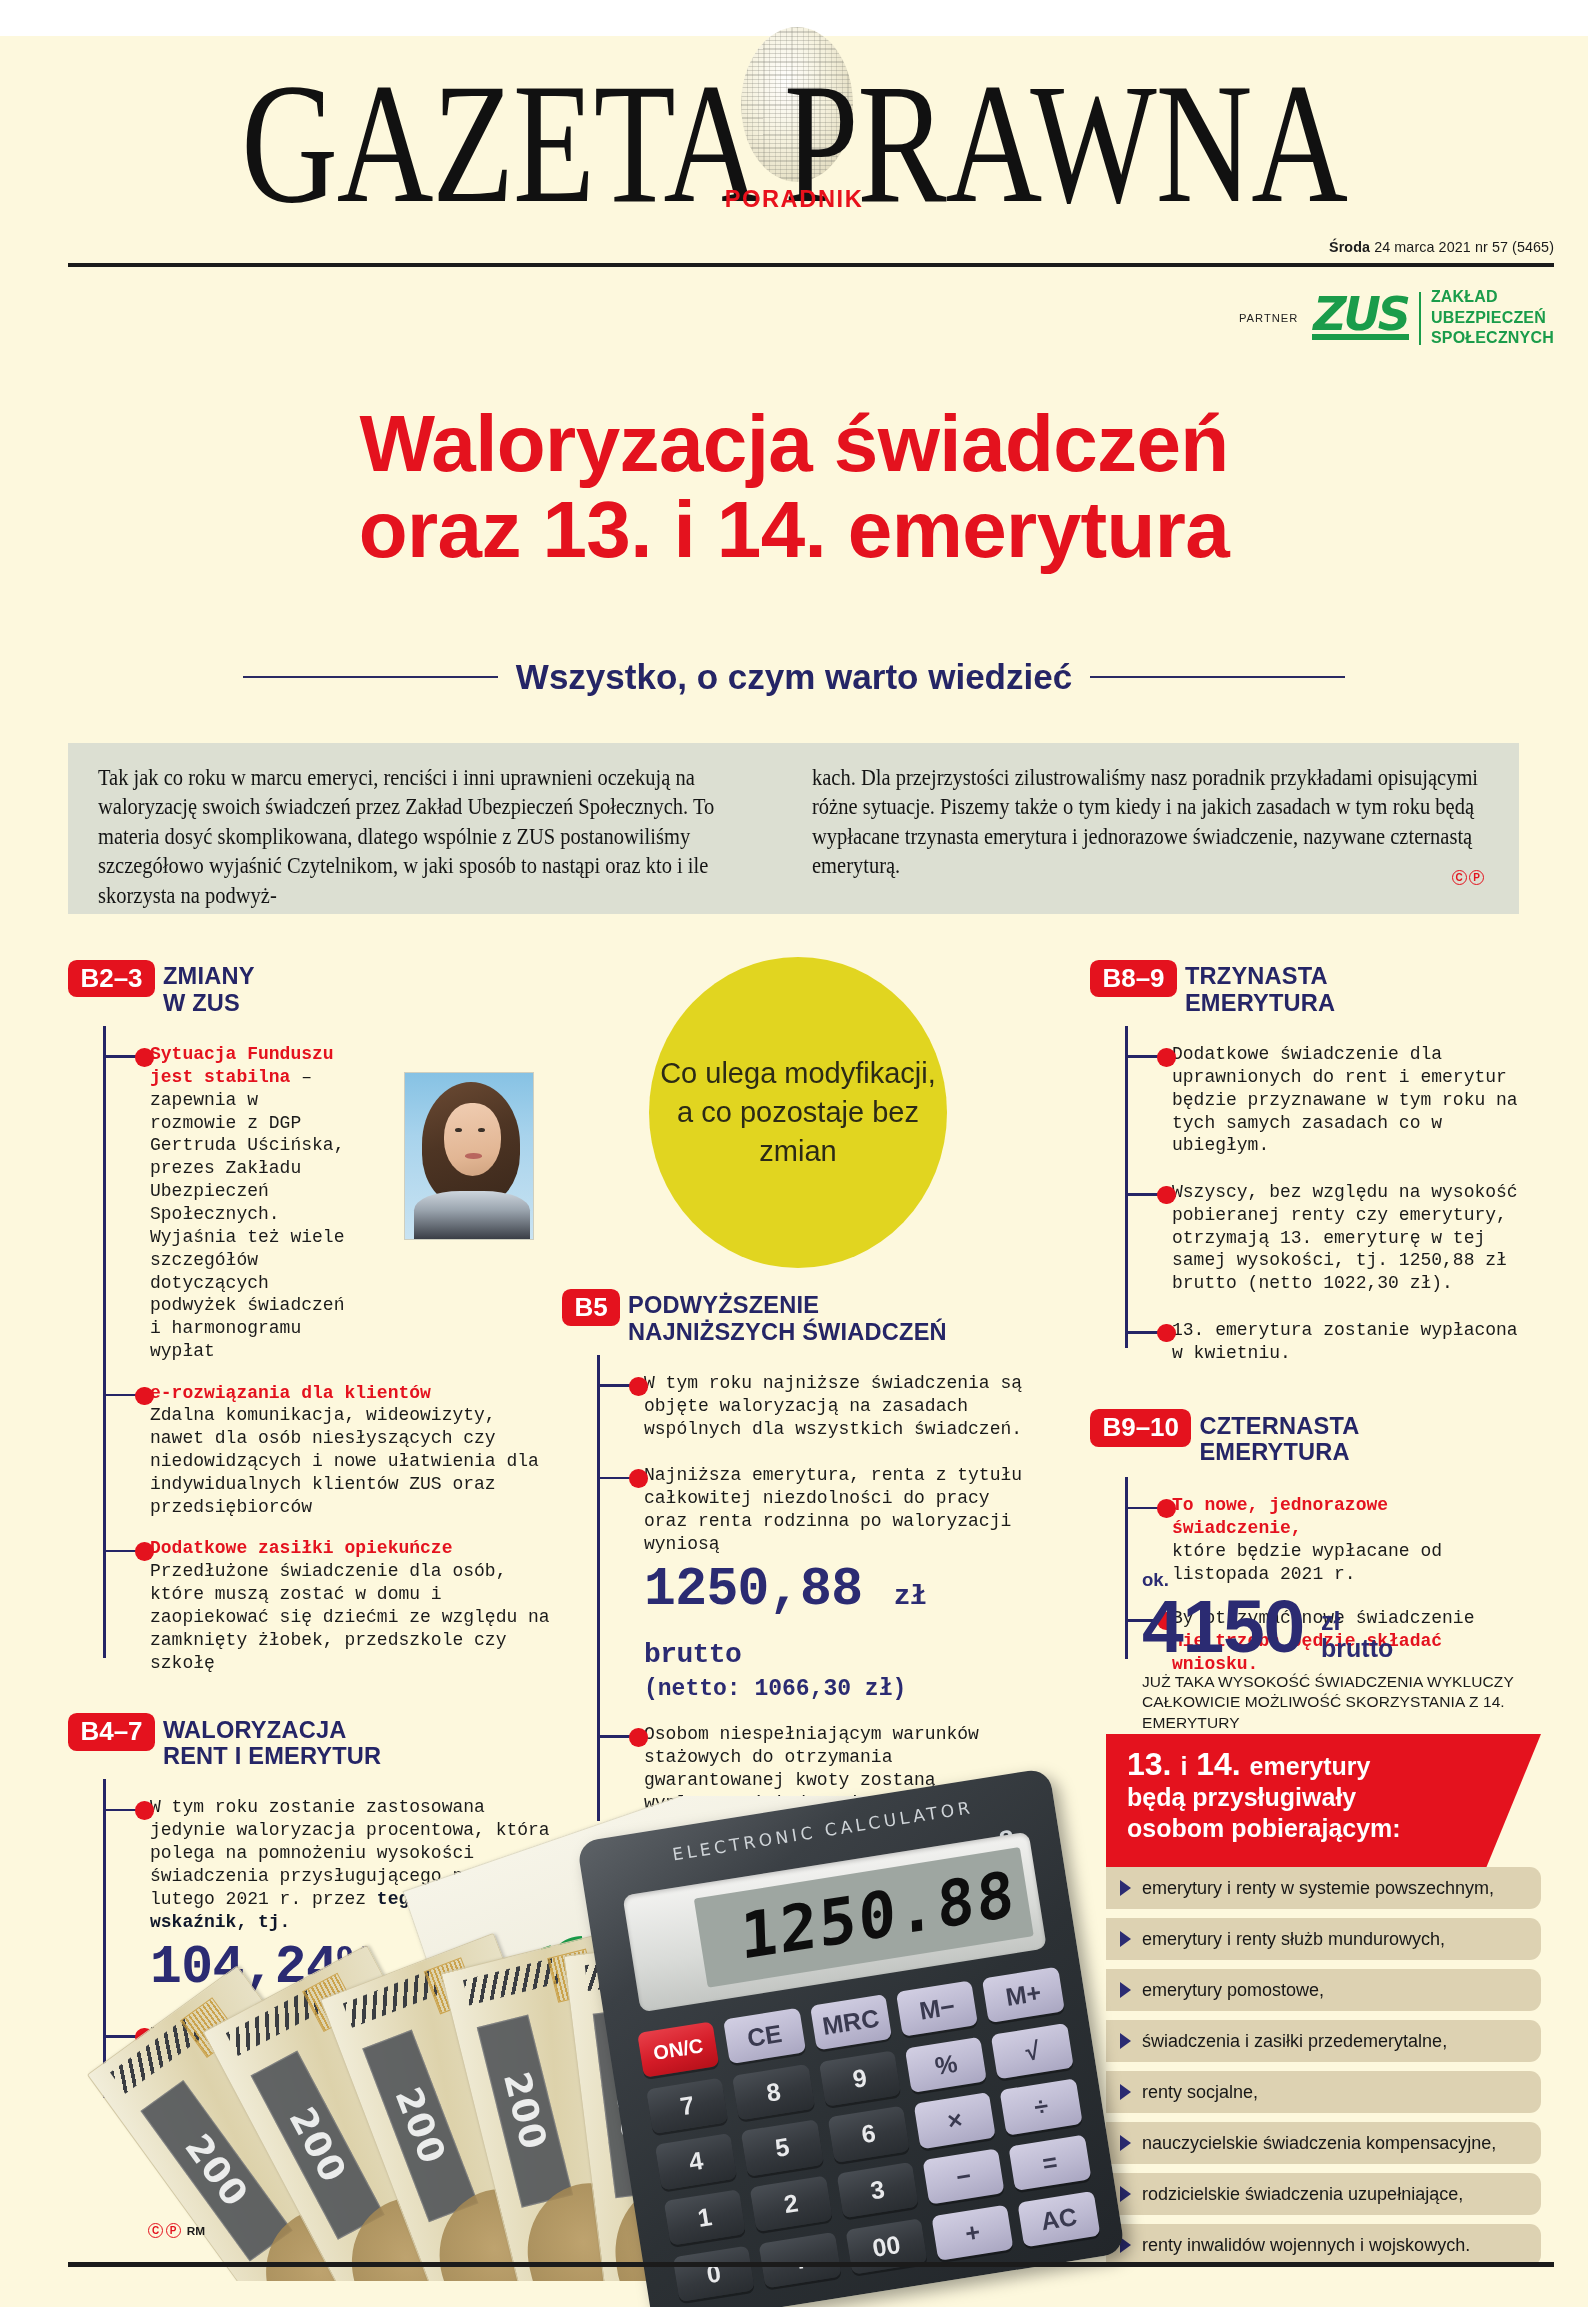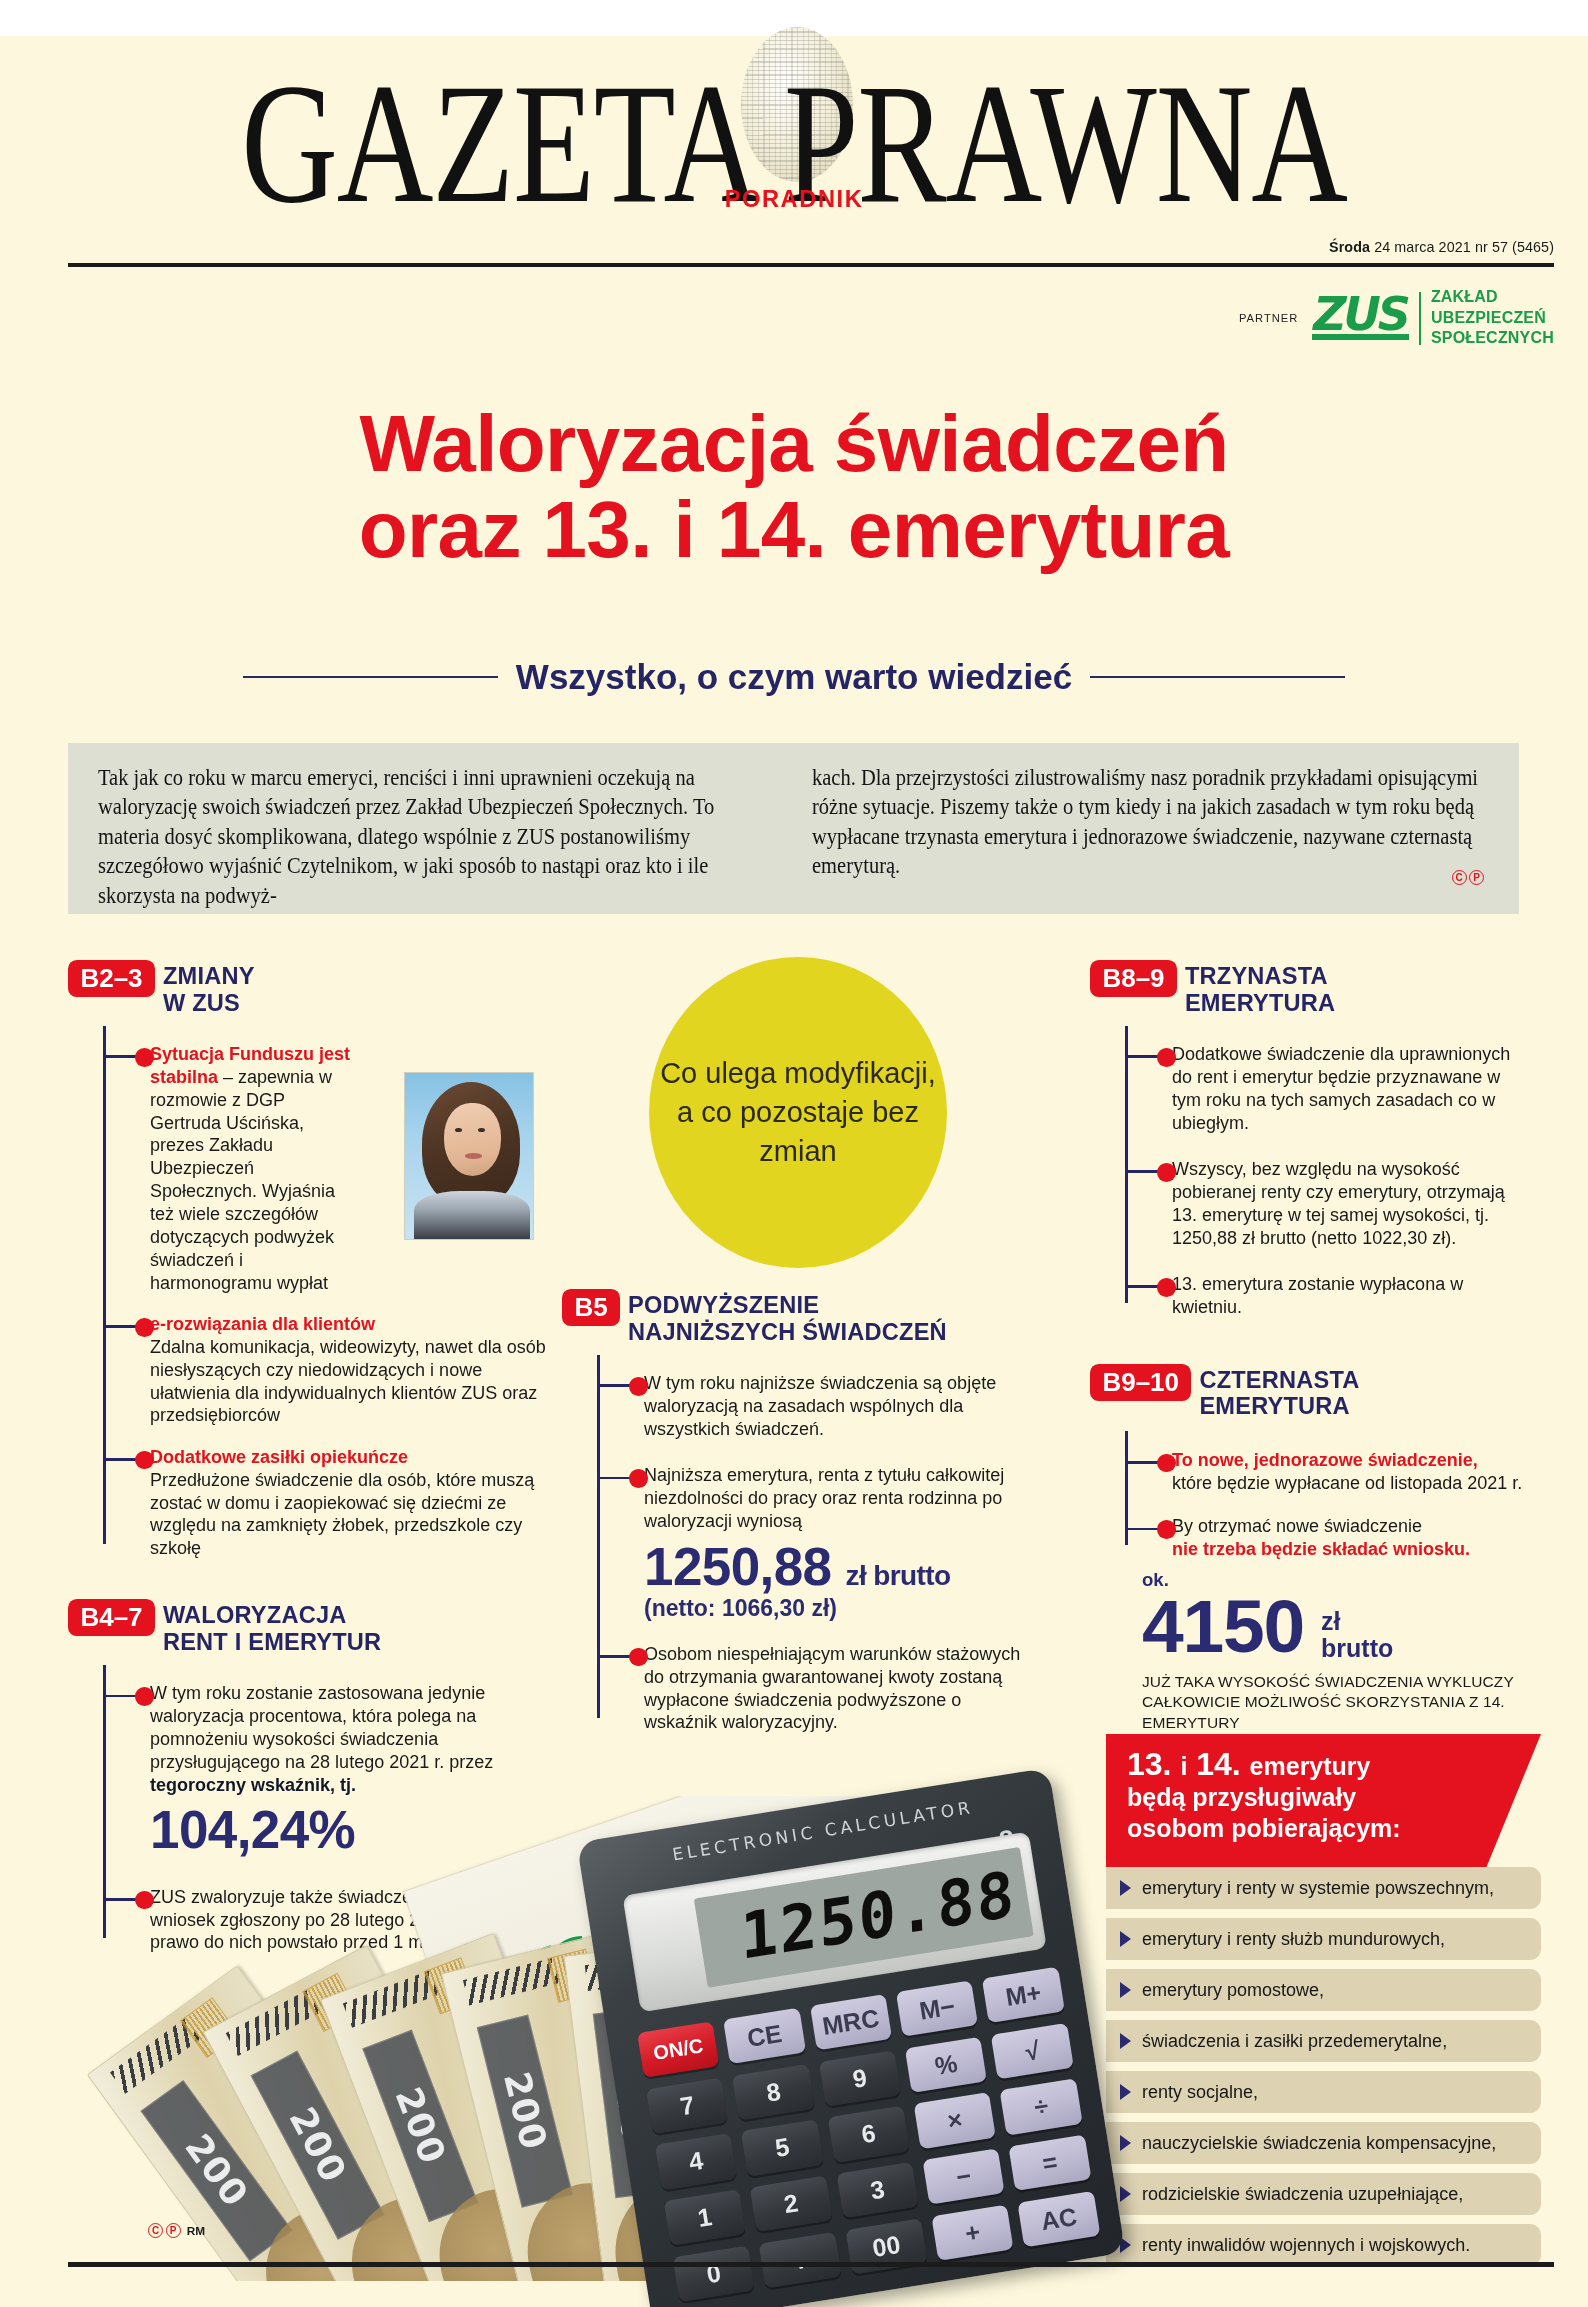--- a/index.html
+++ b/index.html
@@ -108,21 +108,21 @@
   .sect-head { display:flex; align-items:flex-start; gap:8px; }
   .tag {
     background:#e4121e; color:#ffffff; font-weight:bold; font-size:26px;
     border-radius:8.7px; padding:5px 12.4px 6.2px 12.4px; line-height:1;
     white-space:nowrap; flex:0 0 auto;
   }
   .sect-title { color:#252566; font-weight:bold; font-size:23.6px; line-height:1.12; letter-spacing:0.2px; padding-top:3.1px; }
 
   .items { position:relative; margin-top:10px; }
   .spine { position:absolute; left:35px; top:-17.4px; bottom:16px; width:3.1px; background:#252566; }
-  .item { position:relative; padding-left:82px; margin-bottom:18.6px; }
+  .item { position:relative; padding-left:82px; margin-bottom:18.6px;font-family:Liberation Mono, monospace; }
   .item .arm { position:absolute; left:37px; top:12.4px; width:35px; height:2.5px; background:#252566; }
   .item .dot {
     position:absolute; left:67px; top:5px; width:18.6px; height:18.6px; border-radius:50%;
     background:#e4121e;
   }
   .item p { font-size:18px; line-height:1.27; color:#1a1a1a; }
   .item p b.red { color:#e4121e; }
   .item p b.blue { color:#0f172a; }
 
   .bignum { color:#2b2b72; font-weight:bold; font-size:53px; line-height:1.1; letter-spacing:-0.6px; margin-top:5px; }

